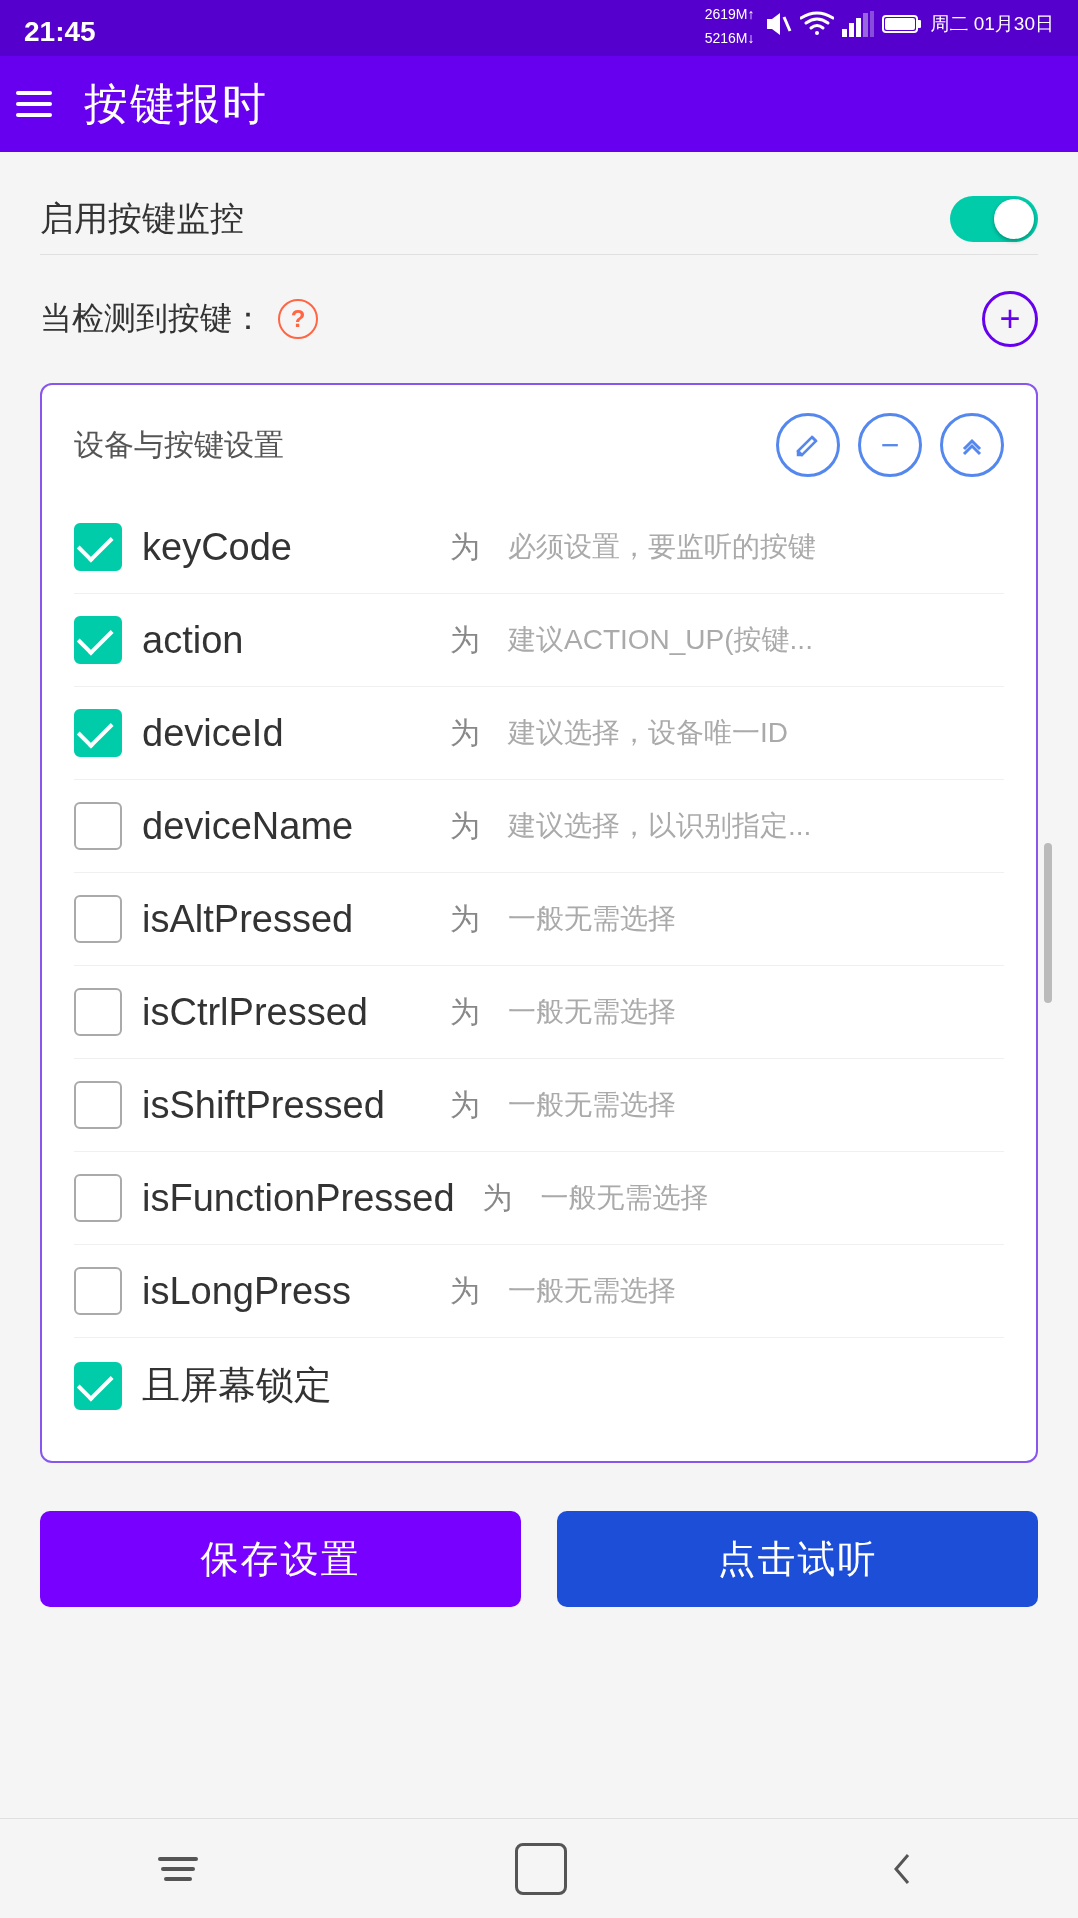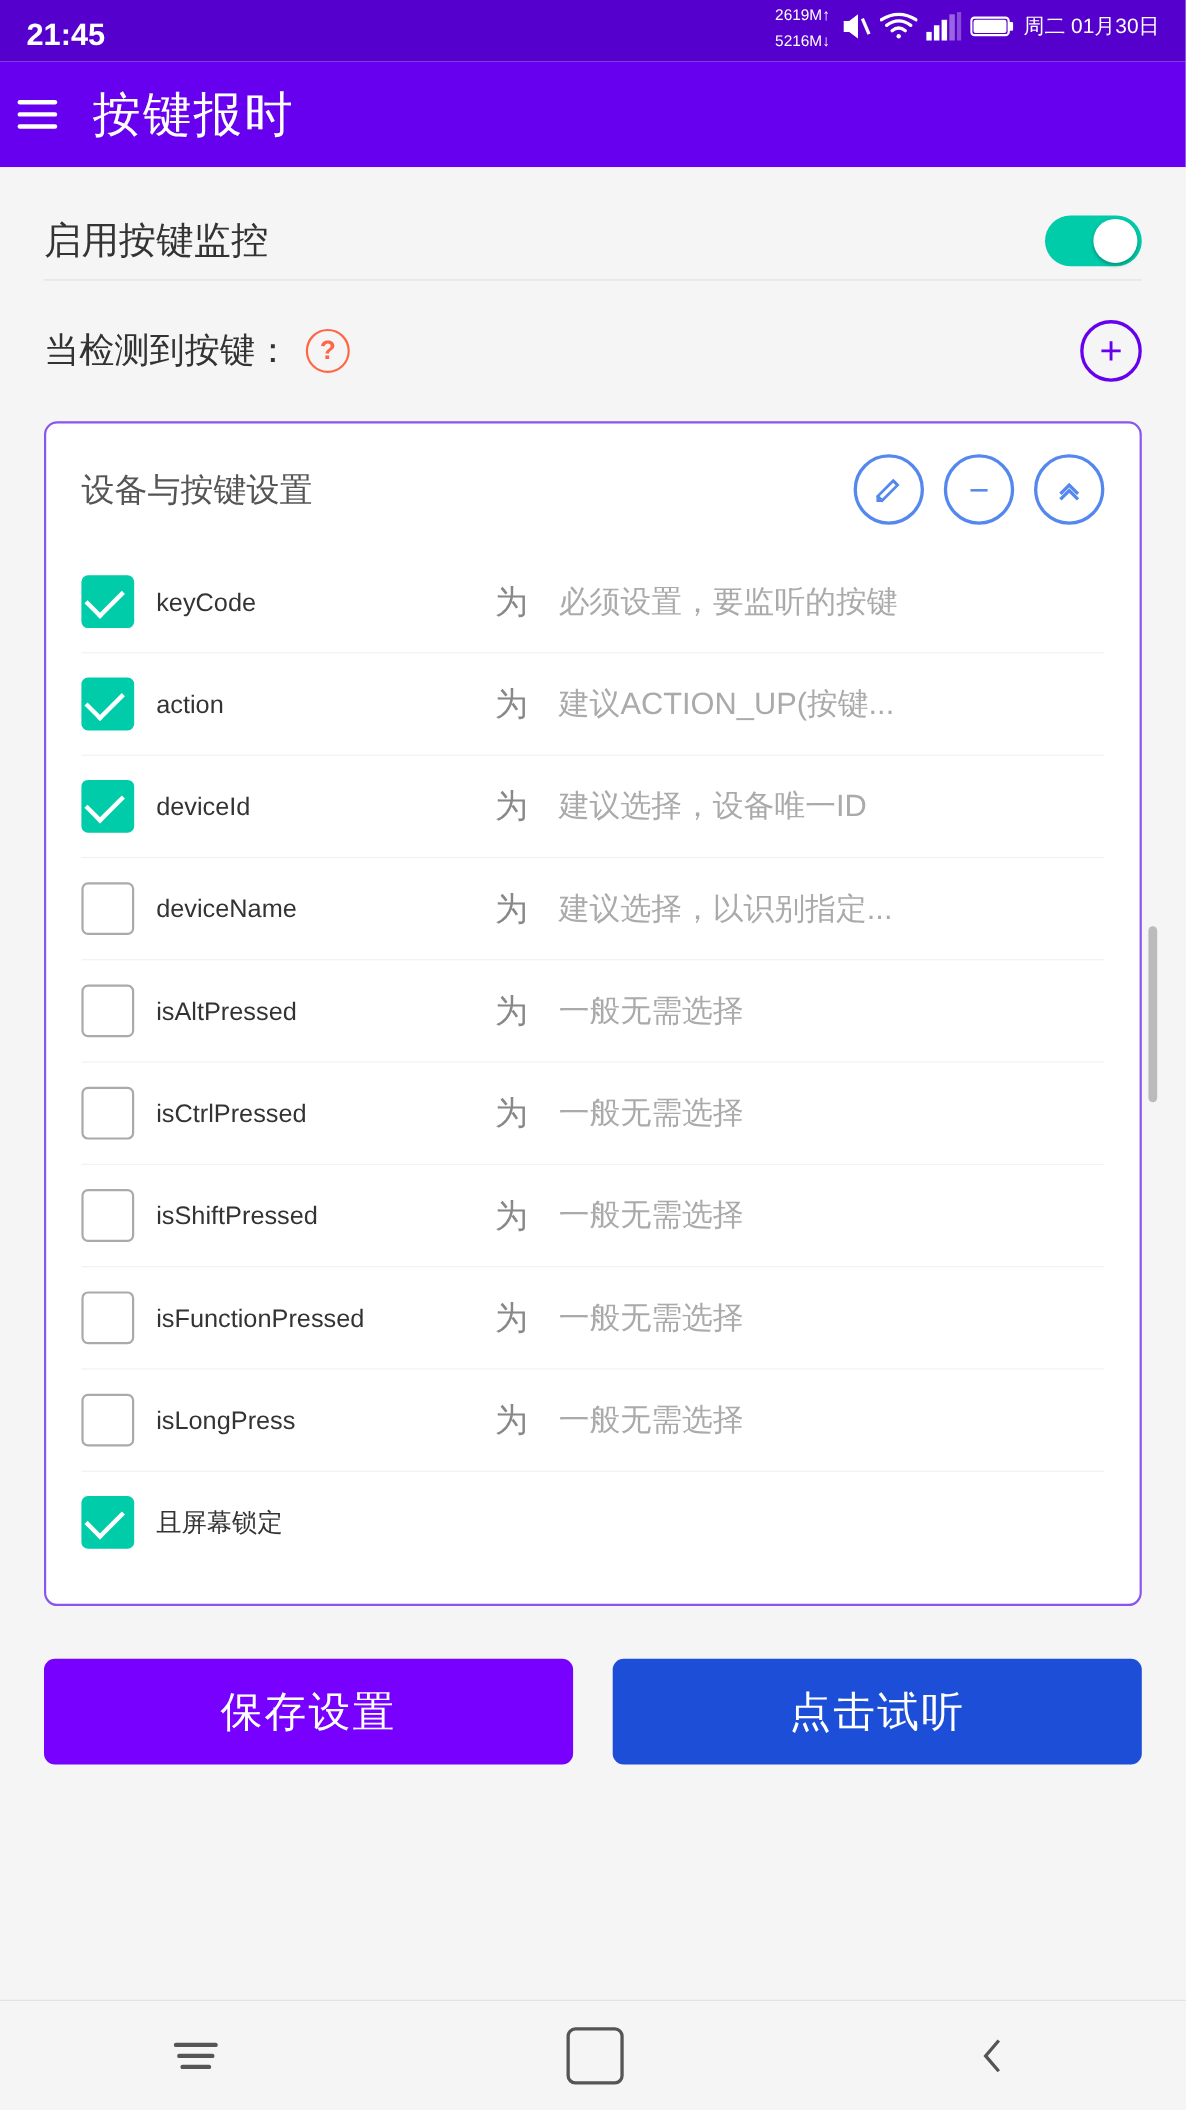--- a/index.html
+++ b/index.html
@@ -231,21 +231,21 @@
       content: '';
       display: block;
       width: 28px;
       height: 16px;
       border-left: 4px solid white;
       border-bottom: 4px solid white;
       transform: rotate(-45deg) translateY(-4px);
     }
 
     .field-name {
-      font-size: 23px;
+      font-size: 38px;
       color: #333;
       flex: 0 0 auto;
       min-width: 280px;
     }
     .field-equals {
       font-size: 30px;
       color: #888;
       flex: 0 0 auto;
       margin: 0 8px;
     }

